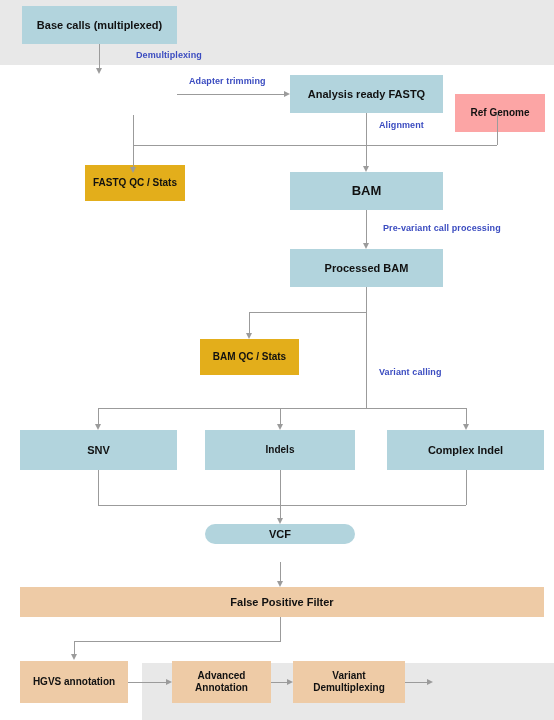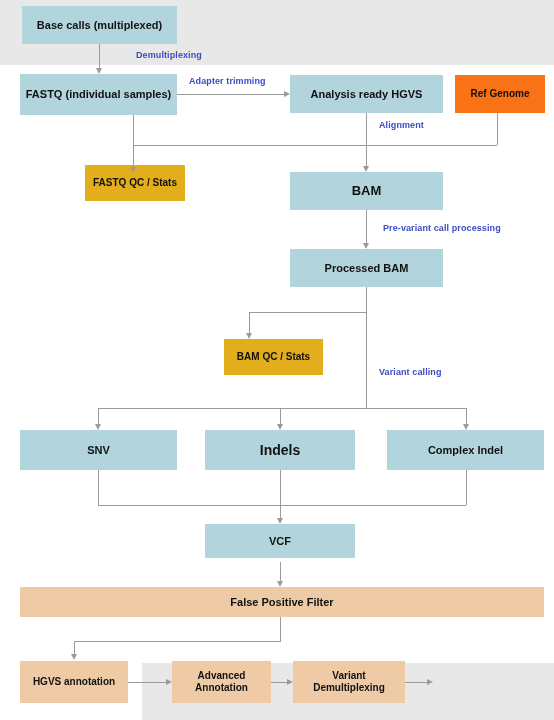--- a/index.html
+++ b/index.html
@@ -28,21 +28,21 @@
     display: flex;
     align-items: center;
     justify-content: center;
     text-align: center;
     color: #111111;
     font-weight: bold;
     line-height: 1.18;
     padding: 4px 4px;
   }
   .n-blue   { background: #b2d4dd; }
-  .n-purple { background: #f97316; }
+  .n-purple { background: #fca5a5; margin-top: 19px; }
   .n-gold   { background: #e3ae1b; }
   .n-tan    { background: #eecba6; }
 
   .lbl {
     position: absolute;
     color: #3b4cc0;
     font-weight: bold;
     font-size: 9px;
     white-space: nowrap;
     letter-spacing: .1px;
@@ -76,41 +76,40 @@
 </head>
 <body>
 
 <div id="canvas">
 
   <div class="band" style="left:0; top:0; width:554px; height:65px;"></div>
   <div class="band" style="left:142px; top:663px; width:412px; height:57px;"></div>
 
   <div class="node n-blue" style="left:22px; top:6px; width:155px; height:38px; font-size:11px;">Base calls (multiplexed)</div>
 
-  <div class="node n-blue" style="left:20px; top:74px; width:157px; height:41px; font-size:11px;">FASTQ (individual samples)</div>
 
-  <div class="node n-blue" style="left:290px; top:75px; width:153px; height:38px; font-size:11px;">Analysis ready HGVS</div>
+  <div class="node n-blue" style="left:290px; top:75px; width:153px; height:38px; font-size:11px;">Analysis ready FASTQ</div>
 
   <div class="node n-purple" style="left:455px; top:75px; width:90px; height:38px; font-size:10px;">Ref Genome</div>
 
   <div class="node n-gold" style="left:85px; top:165px; width:100px; height:36px; font-size:10px;">FASTQ QC / Stats</div>
 
   <div class="node n-blue" style="left:290px; top:172px; width:153px; height:38px; font-size:13px;">BAM</div>
 
   <div class="node n-blue" style="left:290px; top:249px; width:153px; height:38px; font-size:11px;">Processed BAM</div>
 
-  <div class="node n-gold" style="left:200px; top:339px; width:99px; height:36px; font-size:10px;margin-left:24px;">BAM QC / Stats</div>
+  <div class="node n-gold" style="left:200px; top:339px; width:99px; height:36px; font-size:10px;">BAM QC / Stats</div>
 
   <div class="node n-blue" style="left:20px; top:430px; width:157px; height:40px; font-size:11px;">SNV</div>
 
-  <div class="node n-blue" style="left:205px; top:430px; width:150px; height:40px; font-size:14px;">Indels</div>
+  <div class="node n-blue" style="left:205px; top:430px; width:150px; height:40px; font-size:10px;">Indels</div>
 
   <div class="node n-blue" style="left:387px; top:430px; width:157px; height:40px; font-size:11px;">Complex Indel</div>
 
-  <div class="node n-blue" style="left:205px; top:524px; width:150px; height:34px; font-size:11px;">VCF</div>
+  <div class="node n-blue" style="left:205px; top:524px; width:150px; height:20px; font-size:11px;border-radius:11px;">VCF</div>
 
   <div class="node n-tan" style="left:20px; top:587px; width:524px; height:30px; font-size:11px;">False Positive Filter</div>
 
   <div class="node n-tan" style="left:20px; top:661px; width:108px; height:42px; font-size:10px;">HGVS annotation</div>
 
   <div class="node n-tan" style="left:172px; top:661px; width:99px; height:42px; font-size:10px;">Advanced Annotation</div>
 
   <div class="node n-tan" style="left:293px; top:661px; width:112px; height:42px; font-size:10px;">Variant Demultiplexing</div>
 
 

